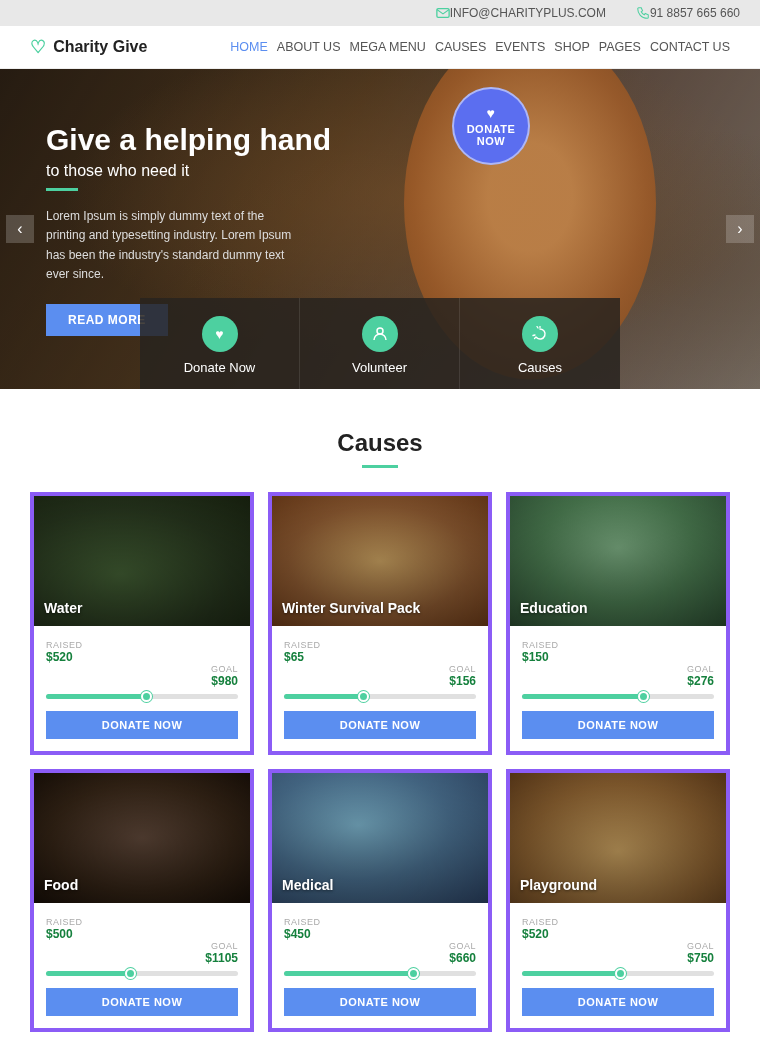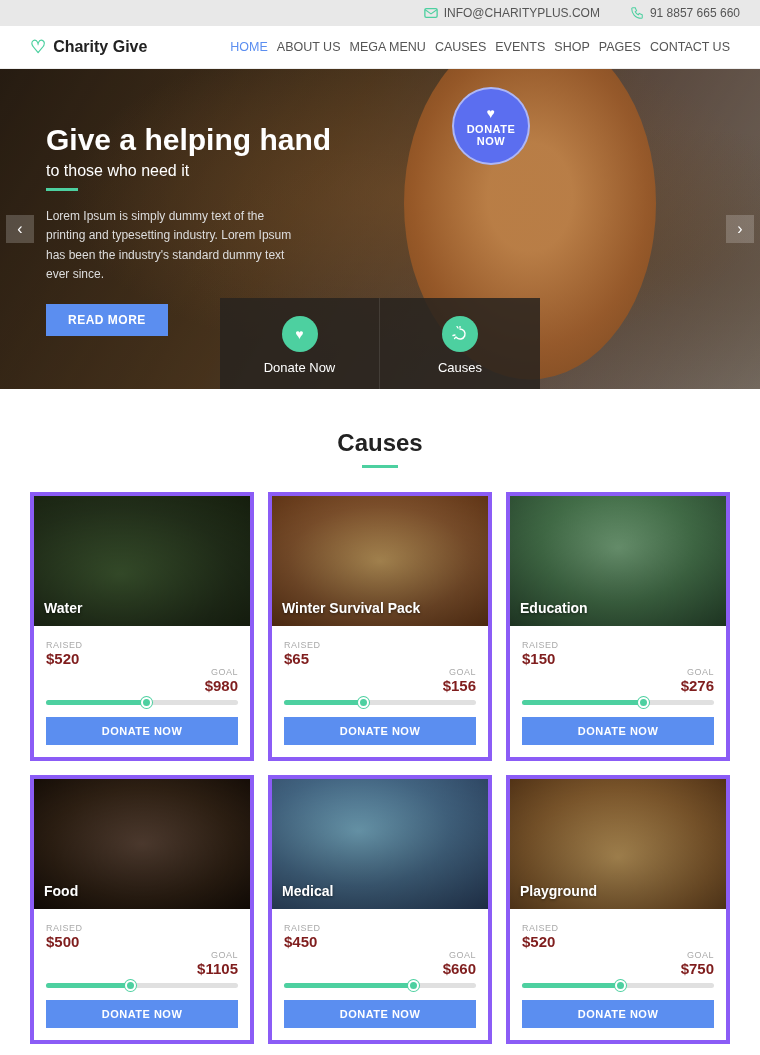--- a/index.html
+++ b/index.html
@@ -11,21 +11,20 @@
       padding: 6px 20px;
       display: flex;
       justify-content: flex-end;
       gap: 30px;
       font-size: 12px;
       color: #555;
     }
     .top-bar-item {
       display: flex;
       align-items: center;
-      gap: 6px;
     }
     .top-bar-icon {
       width: 14px;
       height: 14px;
     }
 
     
     .navbar {
       display: flex;
       align-items: center;
@@ -277,23 +276,23 @@
       display: flex;
       flex-direction: column;
     }
     .cause-stat-label {
       font-size: 9px;
       color: #aaa;
       text-transform: uppercase;
       letter-spacing: 0.5px;
     }
     .cause-stat-value {
-      font-size: 15px;
+      font-size: 12px;
       font-weight: 700;
-      color: #7f1d1d;
+      color: #15803d;
     }
     .cause-progress-bar {
       width: 100%;
       height: 5px;
       background: #e0e0e0;
       border-radius: 3px;
       margin-bottom: 12px;
       position: relative;
       overflow: visible;
     }
@@ -429,20 +428,29 @@
   </div>
 
   <div class="hero-bottom">
     <div class="hero-bottom-item">
       <div class="hero-bottom-icon">♥</div>
       <span class="hero-bottom-label">Donate Now</span>
     </div>
     <div class="hero-bottom-item">
       <div class="hero-bottom-icon">
         <svg width="16" height="16" viewBox="0 0 16 16" fill="none">
+          <circle cx="8" cy="5" r="3" stroke="white" stroke-width="1.5" fill="none"></circle>
+          <path d="M2 14c0-3.3 2.7-6 6-6s6 2.7 6 6" stroke="white" stroke-width="1.5" fill="none"></path>
+        </svg>
+      </div>
+      <span class="hero-bottom-label">Volunteer</span>
+    </div>
+    <div class="hero-bottom-item">
+      <div class="hero-bottom-icon">
+        <svg width="16" height="16" viewBox="0 0 16 16" fill="none">
           <path d="M8 3a5 5 0 1 1-3.5 8.5" stroke="white" stroke-width="1.5" fill="none" stroke-linecap="round"></path>
           <path d="M4 11l-1.5 1.5M3 9l-2 .5" stroke="white" stroke-width="1.3" stroke-linecap="round"></path>
           <path d="M6 2L5 0.5M8 1.5V0" stroke="white" stroke-width="1.3" stroke-linecap="round"></path>
         </svg>
       </div>
       <span class="hero-bottom-label">Causes</span>
     </div>
   </div>
 </div>
 

